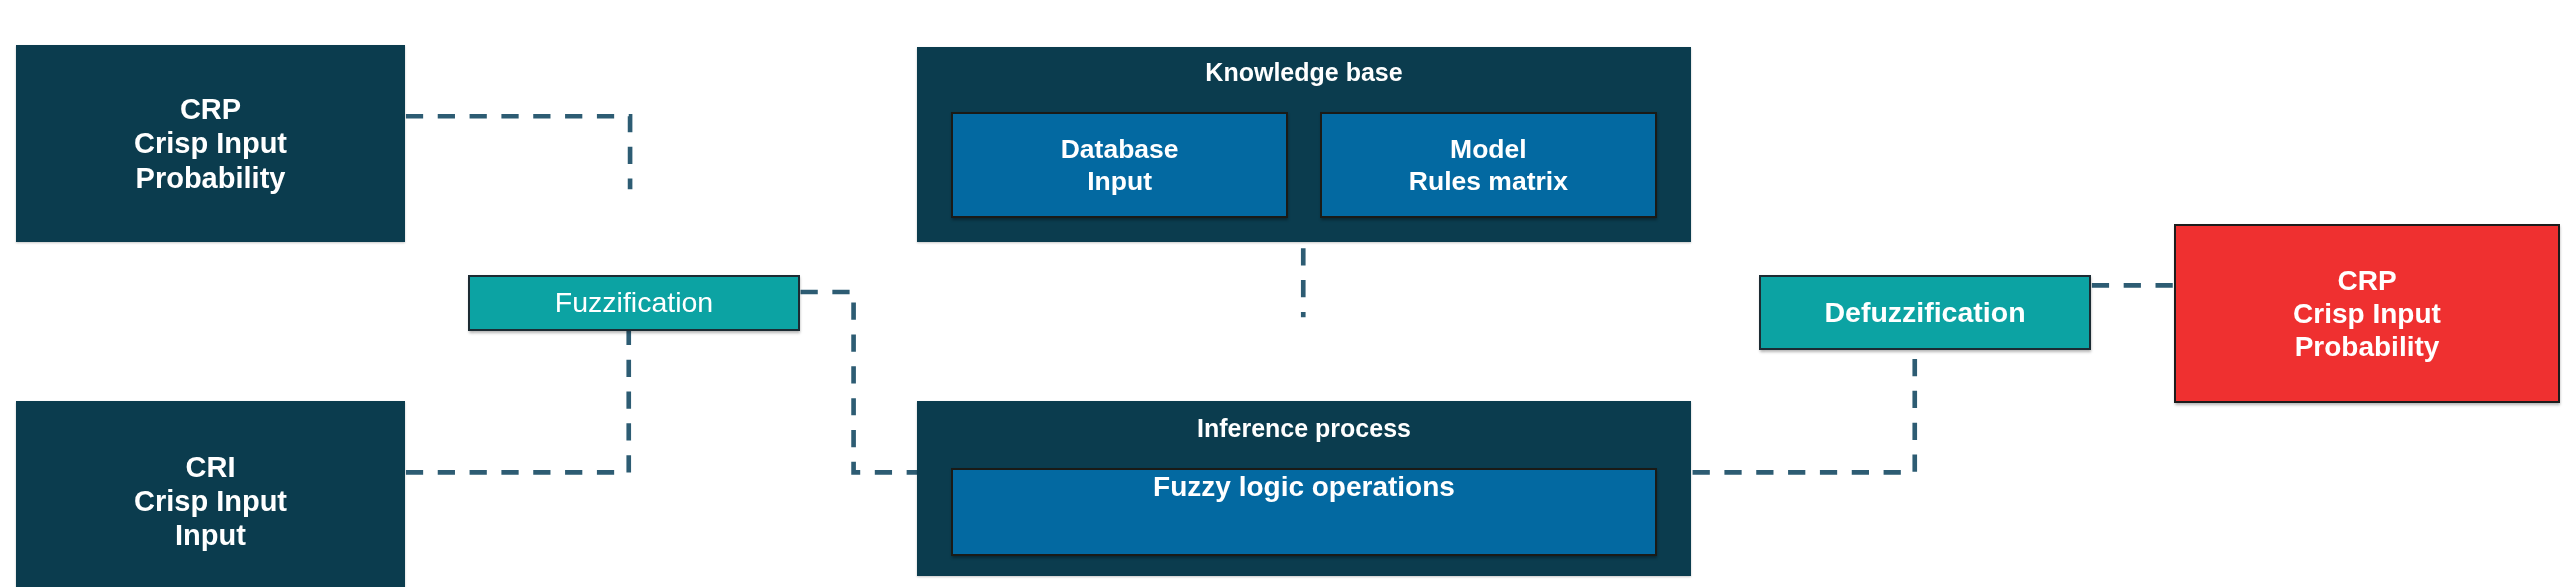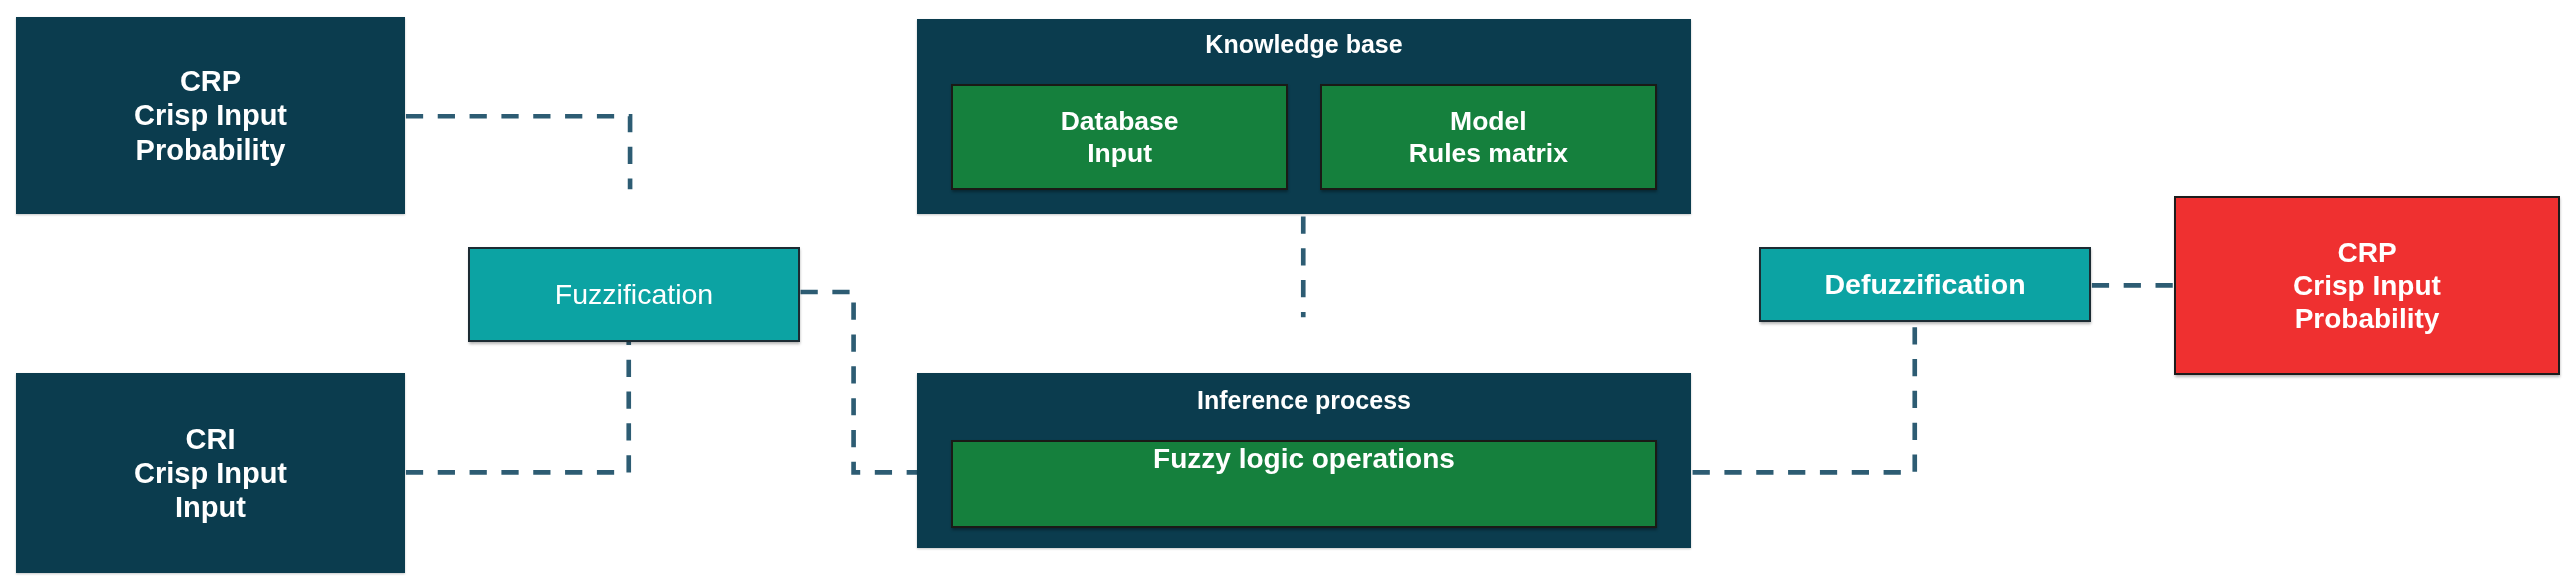--- a/index.html
+++ b/index.html
@@ -20,53 +20,54 @@
   .node {
     position: absolute;
     box-sizing: border-box;
     display: flex;
     flex-direction: column;
     align-items: center;
     justify-content: center;
     text-align: center;
     color: #ffffff;
     line-height: 1.18;
+    margin-top: 28px;
   }
   
   .navy {
     background: #0b3c4e;
     border: 1.3px solid #0b3c4e;
     box-shadow: 0 1.3px 2px rgba(0,0,0,0.22);
   }
   
   .teal {
     background: #0ca3a3;
     border: 2px solid #1c2b33;
     box-shadow: 1.3px 2px 2.7px rgba(0,0,0,0.30);
   }
   
   .yellow {
-    background: #15803d;
+    background: #0369a1;
     border: 2px solid #1a1a16;
     box-shadow: 1.3px 2px 2.7px rgba(0,0,0,0.35);
   }
   
   .red {
     background: #ef3030;
     border: 2px solid #1c1c1c;
     box-shadow: 1.3px 2px 2.7px rgba(0,0,0,0.30);
   }
 
   .ln { display: block; white-space: pre; }
 
   
   #crp-input   { left: 16px;   top: 17px;  width: 389px;  height: 197px; font-size: 29px; font-weight: 700; }
   #cri-input   { left: 16px;   top: 373px; width: 389px;  height: 200px; font-size: 29px; font-weight: 700; }
 
-  #fuzzification   { left: 468px;  top: 247px; width: 332px; height: 95px; font-size: 28.5px; font-weight: 400; }
+  #fuzzification   { left: 468px;  top: 247px; width: 332px; height: 56px; font-size: 28.5px; font-weight: 400; }
   #defuzzification { left: 1759px; top: 247px; width: 332px; height: 75px; font-size: 28.5px; font-weight: 700; }
 
   #knowledge-base  { left: 917px; top: 18.6px;  width: 774px; height: 195px;
                      justify-content: flex-start; padding-top: 10.6px; }
   #inference-process { left: 917px; top: 373px; width: 774px; height: 175px;
                      justify-content: flex-start; padding-top: 12px; }
 
   .group-title { font-size: 25px; font-weight: 700; color: #ffffff; }
 
   .kb-row {

